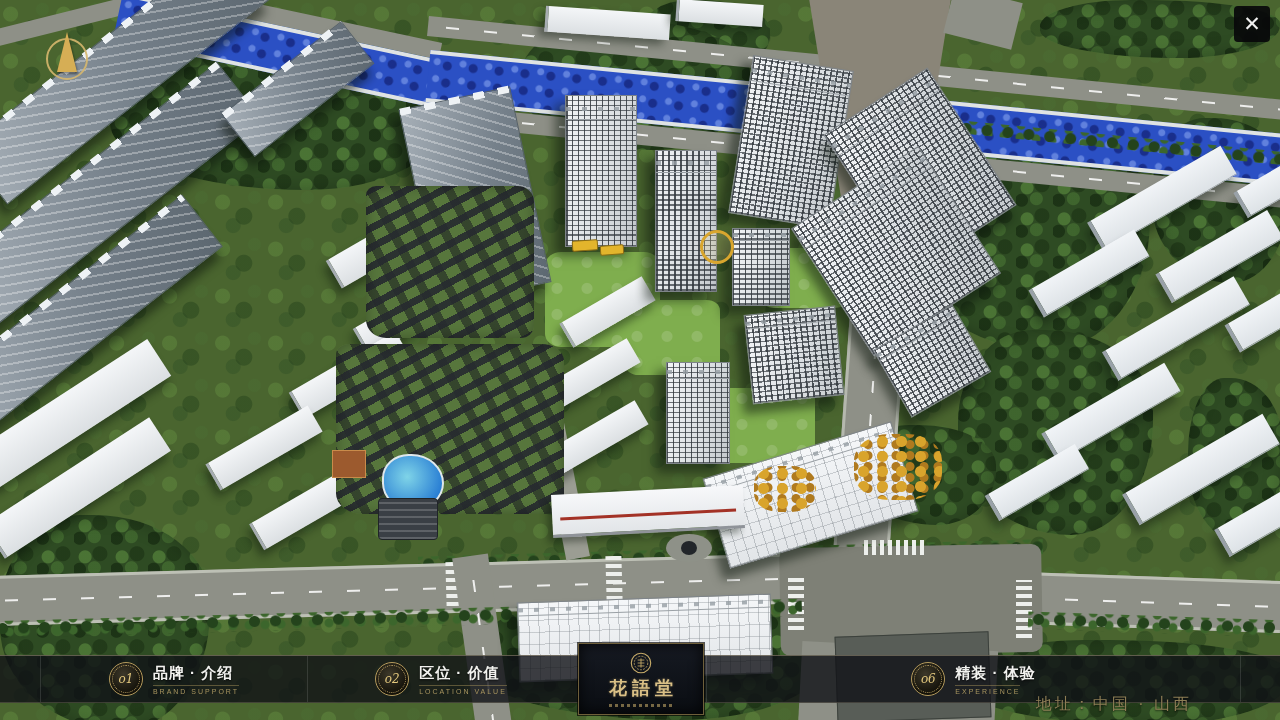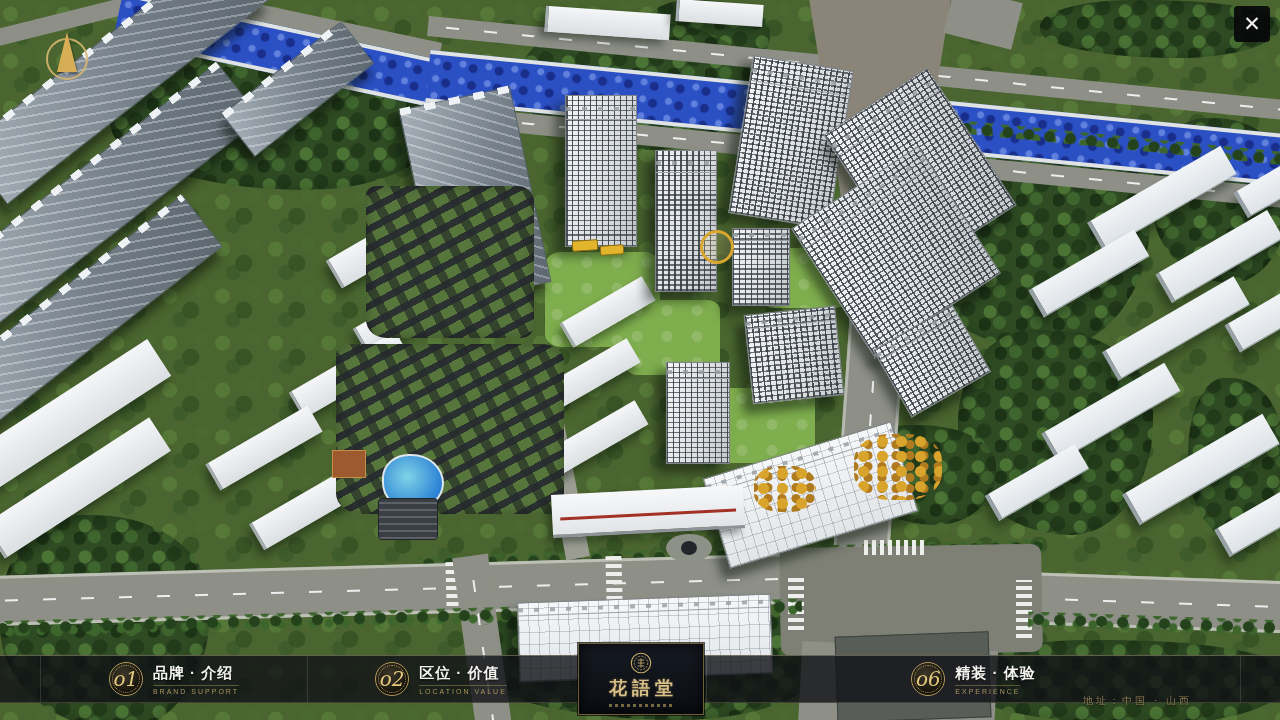--- a/index.html
+++ b/index.html
@@ -119,36 +119,36 @@
     border-top:1px solid rgba(205,190,155,.4);border-bottom:1px solid rgba(205,190,155,.22);}
   .nav-group{position:absolute;top:0;bottom:0;display:flex;}
   .nav-group.gl{left:40px;width:534px;}
   .nav-group.gr{left:706px;width:534px;border-right:1px solid rgba(255,255,255,.12);}
   .nav-item{flex:1;display:flex;align-items:center;justify-content:center;gap:10px;
     border-left:1px solid rgba(255,255,255,.12);cursor:pointer;}
   .badge{position:relative;width:32px;height:32px;border-radius:50%;flex:none;
     border:1px solid #b49a5c;background:radial-gradient(circle at 42% 35%,#3d382a,#131109 70%);}
   .badge::after{content:"";position:absolute;inset:2px;border:1px dotted rgba(205,176,110,.85);border-radius:50%;}
   .badge .num{position:absolute;inset:0;display:flex;align-items:center;justify-content:center;
-    font-family:"DejaVu Serif",serif;font-style:italic;font-size:20px;color:#e2c77d;}
+    font-family:"DejaVu Serif",serif;font-style:italic;font-size:12px;color:#e2c77d;}
   .labels{display:flex;flex-direction:column;align-items:flex-start;}
   .labels .zh{font-size:15px;font-weight:bold;color:#f2f2ef;letter-spacing:1px;white-space:nowrap;
     text-shadow:0 1px 2px rgba(0,0,0,.8);}
   .labels .en{font-size:7px;color:#a8955f;letter-spacing:2px;margin-top:2px;padding-top:2px;
     border-top:1px solid rgba(176,152,94,.45);white-space:nowrap;}
   .logo-panel{position:absolute;left:578px;top:-13px;width:124px;height:70px;
     background:linear-gradient(#161a22,#0a0d12);border:1px solid #6e5f3a;
     box-shadow:0 0 0 1px rgba(0,0,0,.65), inset 0 0 14px rgba(0,0,0,.85);
     display:flex;flex-direction:column;align-items:center;justify-content:center;cursor:pointer;}
   .logo-seal{width:22px;height:22px;margin-bottom:2px;}
   .logo-title{font-family:"DejaVu Serif",serif;font-weight:bold;font-size:18px;color:#d9bf85;
     letter-spacing:5px;text-indent:5px;text-shadow:0 0 3px rgba(217,191,133,.35);}
   .logo-sub{width:64px;height:3px;margin-top:4px;opacity:.6;
     background:repeating-linear-gradient(90deg, rgba(201,173,106,.95) 0 3px, transparent 3px 6px);}
-  .address{position:absolute;right:88px;top:694px;font-size:10px;color:#8d7d55;
+  .address{position:absolute;right:88px;top:694px;font-size:16px;color:#8d7d55;
     letter-spacing:3px;text-shadow:0 1px 2px rgba(0,0,0,.7);}
 </style>
 </head>
 <body>
 
 <div id="stage">
 
   <div style="position:absolute;inset:0;">
     <div class="ground"></div>
 

